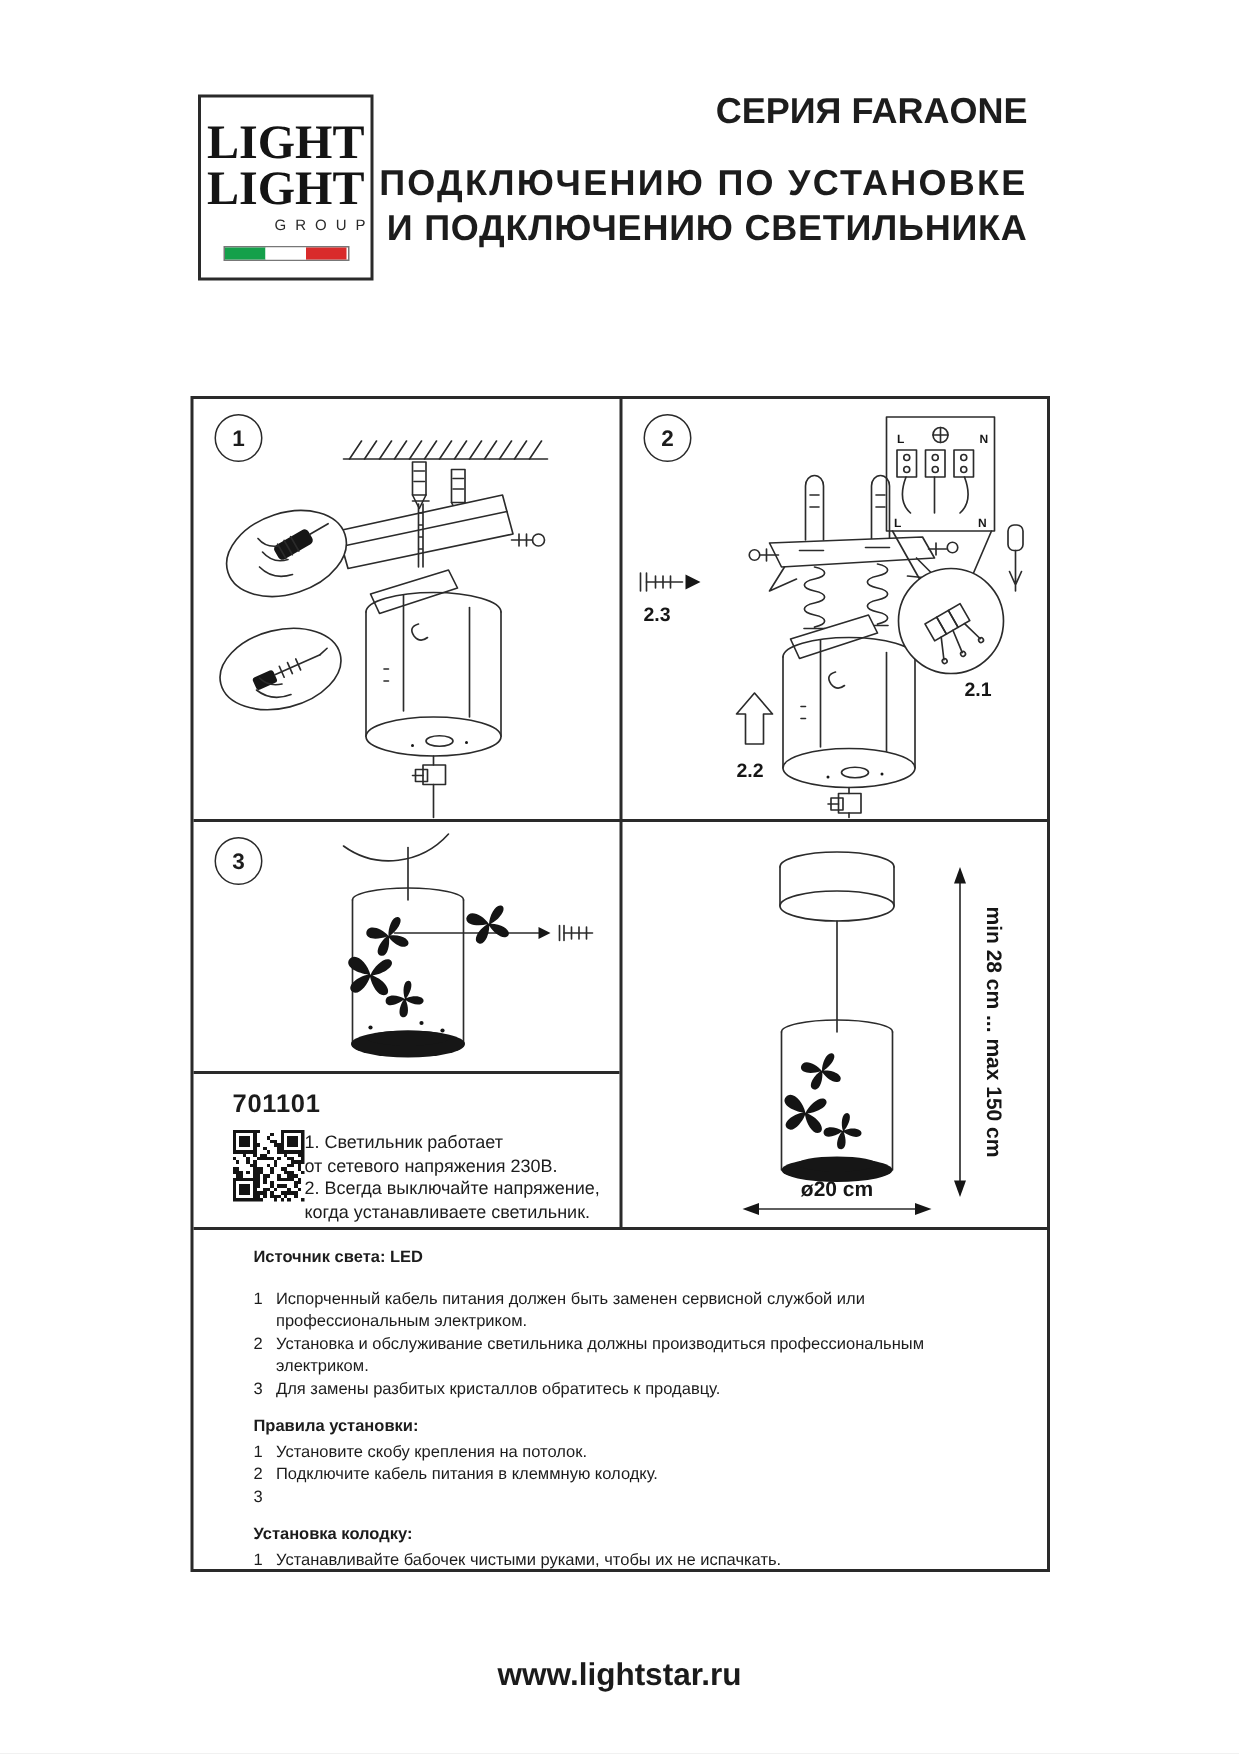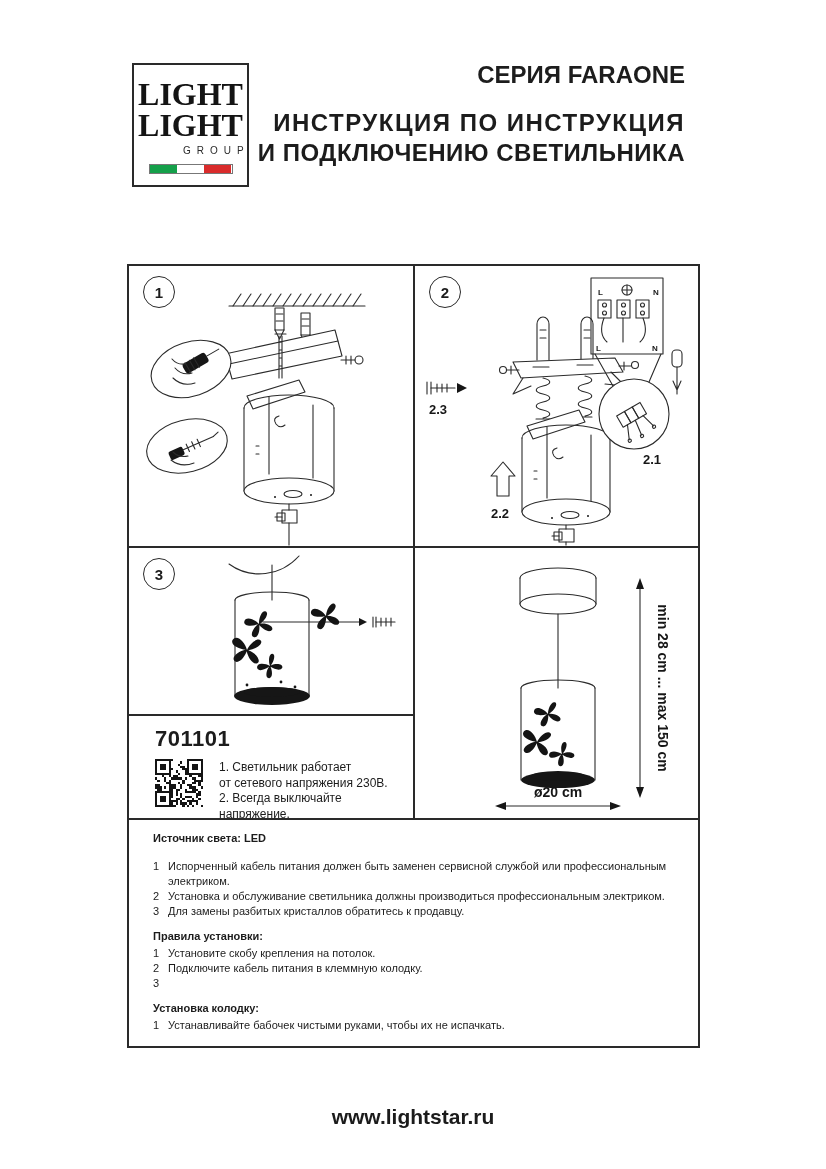--- a/index.html
+++ b/index.html
@@ -34,27 +34,27 @@
       stroke:#2b2b2b;stroke-width:1.1;fill:none;stroke-linecap:round;stroke-linejoin:round;}
   .art .fill{fill:#161616;stroke:none;}
   .art .wfill{fill:#ffffff;}
   .art text{stroke:none;fill:#161616;font-family:"Liberation Sans",sans-serif;}
   .lbl{font-size:13px;font-weight:700;}
   .tiny{font-size:8px;font-weight:700;}
   .dimtxt{font-size:14px;font-weight:600;}
 
   
   .product{padding:10px 10px 0 26px;box-sizing:border-box;}
-  .article{font-size:22px;font-weight:700;letter-spacing:0.5px;}
+  .article{font-size:17px;font-weight:700;letter-spacing:0.5px;}
   .prod-row{display:flex;margin-top:7px;}
   .qr{width:48px;height:48px;flex:0 0 48px;}
-  .notes{margin-left:16px;font-size:12px;line-height:15.5px;margin-top:1px;}
+  .notes{font-size:12px;line-height:15.5px;margin-top:1px;}
 
   
-  .rules{padding:11px 24px 0 24px;box-sizing:border-box;font-size:11px;line-height:15px;}
+  .rules{padding:11px 24px 0 40px;box-sizing:border-box;font-size:11px;line-height:15px;}
   .led{font-weight:700;margin-bottom:13px;}
   .sec{margin-bottom:10px;}
   .sec-title{font-weight:700;margin-bottom:2px;}
   .item{display:flex;}
   .item .num{flex:0 0 15px;}
 
   
   .footer{position:absolute;left:0;right:0;top:1093px;text-align:center;
           font-size:21px;font-weight:700;color:#1b1b1b;margin-top:12px;}
 </style>
@@ -78,21 +78,21 @@
     <div class="logo-flag">
       <span style="background:#14a04a"></span>
       <span style="background:#ffffff"></span>
       <span style="background:#d92b2b"></span>
     </div>
   </div>
 
   <div class="title-block">
     <div class="title-line">СЕРИЯ FARAONE</div>
     <div class="instr-block">
-      <div class="instr-line1">ИНСТРУКЦИЯ ПО ИНСТРУКЦИЯ</div>
+      <div class="instr-line1">ПОДКЛЮЧЕНИЮ ПО УСТАНОВКЕ</div>
       <div class="instr-line2">И ПОДКЛЮЧЕНИЮ СВЕТИЛЬНИКА</div>
     </div>
   </div>
 
   <div class="frame">
 
     <div class="divider" style="left:284px;top:0;width:2px;height:552px;"></div>
     <div class="divider" style="left:0;top:280px;width:569px;height:2px;"></div>
     <div class="divider" style="left:0;top:448px;width:284px;height:2px;"></div>
     <div class="divider" style="left:0;top:552px;width:569px;height:2px;"></div>

